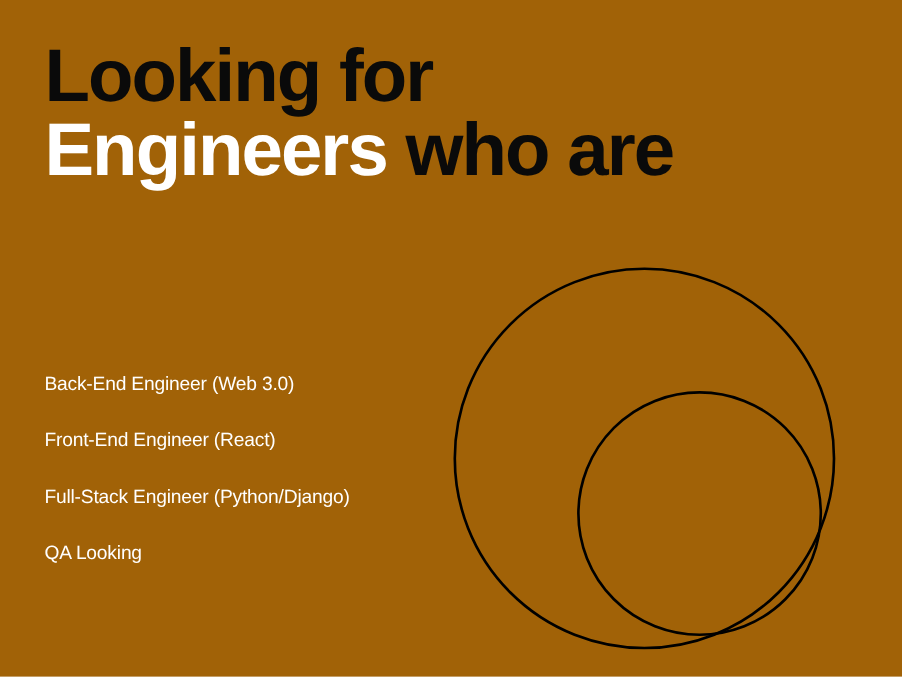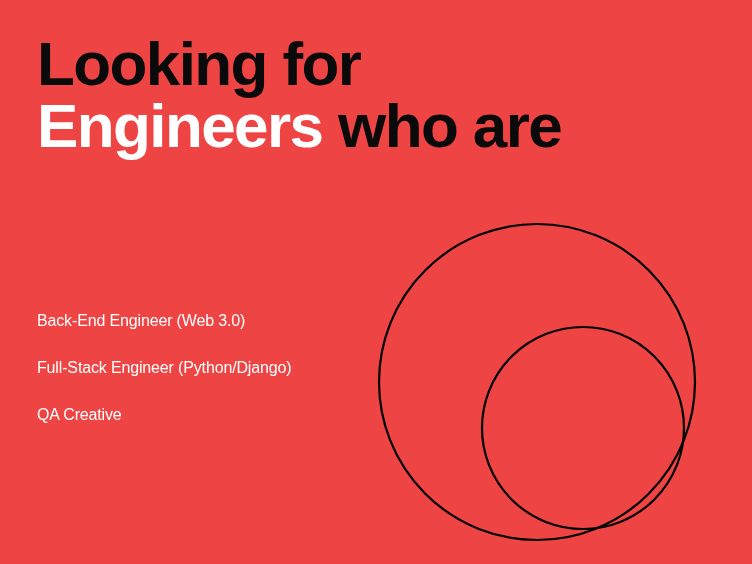--- a/index.html
+++ b/index.html
@@ -77,35 +77,36 @@
     font-size: 16px;
     font-weight: 400;
     letter-spacing: -0.15px;
     color: #ffffff;
     white-space: nowrap;
   }
 </style>
 </head>
 <body>
 
-<div class="poster" style="background: #ef4444;">
+<div class="poster" style="background: #a16207;">
 
   <svg class="decor" viewBox="0 0 752 564" width="752" height="564" xmlns="http://www.w3.org/2000/svg" aria-hidden="true">
     <circle cx="537" cy="382" r="158" fill="none" stroke="#000000" stroke-width="2.2"></circle>
     <circle cx="583" cy="428" r="101" fill="none" stroke="#000000" stroke-width="2.2"></circle>
   </svg>
 
   <h1 class="headline">
     <span class="line">
       <span class="hl-dark" style="color: rgb(10, 10, 10);">Looking for</span>
     </span>
     <span class="line">
       <span class="hl-accent" style="color: rgb(255, 255, 255);">Engineers</span><span class="hl-dark" style="color: rgb(10, 10, 10); margin-top: 38px;"> who are</span>
     </span>
   </h1>
 
   <ul class="job-list">
     <li class="job-item" style="color: rgb(255, 255, 255);">Back-End Engineer (Web 3.0)</li>
+    <li class="job-item" style="color: rgb(255, 255, 255);">Front-End Engineer (React)</li>
     <li class="job-item" style="color: rgb(255, 255, 255);">Full-Stack Engineer (Python/Django)</li>
-    <li class="job-item" style="color: rgb(255, 255, 255);">QA Creative</li>
+    <li class="job-item" style="color: rgb(255, 255, 255);">QA Looking</li>
   </ul>
 
 </div>
 
 </body></html>

